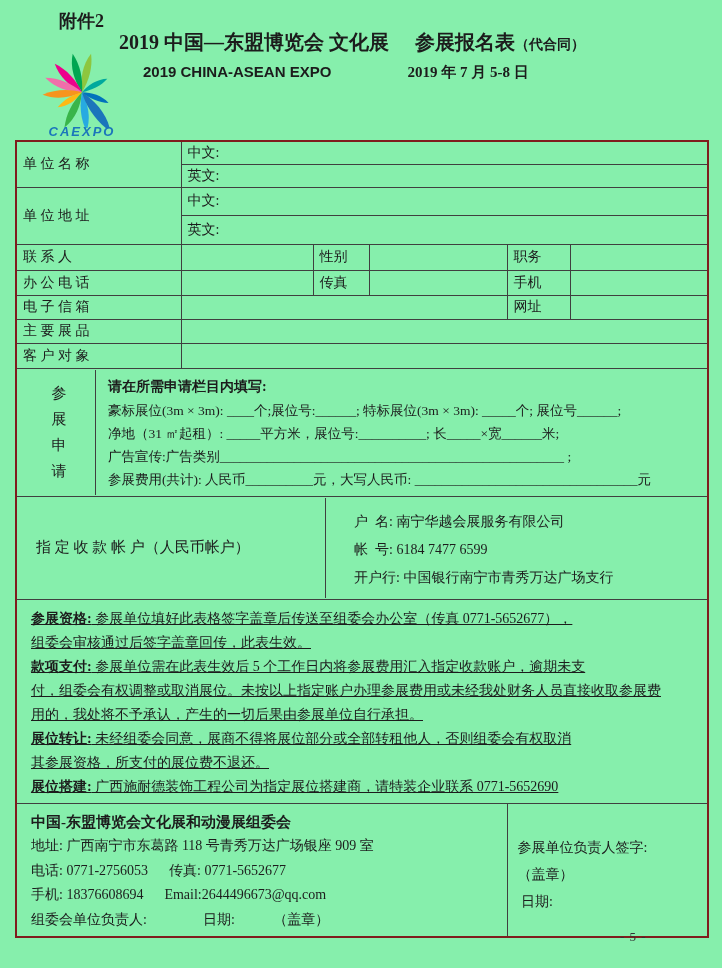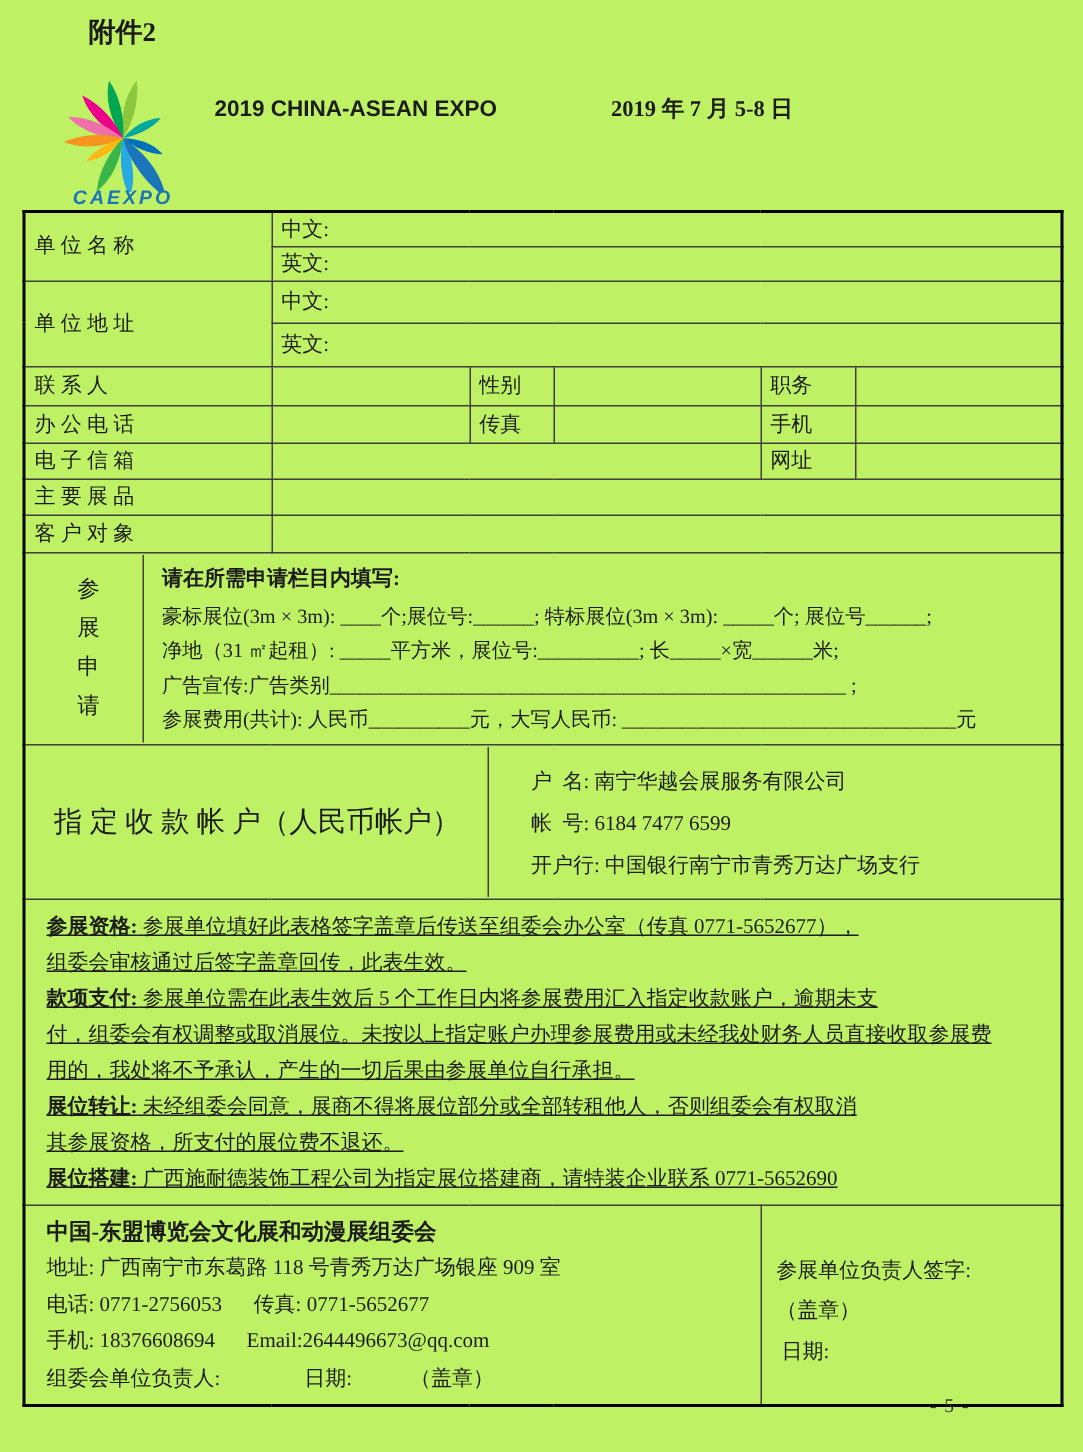--- a/index.html
+++ b/index.html
@@ -1,19 +1,19 @@
 <!DOCTYPE html>
 <html><head>
 <meta charset="utf-8">
 <style>
   * { box-sizing: border-box; }
   html,body { margin:0; padding:0; background:#ffffff; }
   .page {
     position:relative; width:722px; height:968px; margin:0 auto;
-    background:#bef264; color:#1c1c1c;
+    background:#86efac; color:#1c1c1c;
     font-family:"Liberation Serif","DejaVu Serif",serif;
     overflow:hidden;
   }
   
   .attachment { position:absolute; left:59px; top:9px; font-size:18px; font-weight:bold; }
   .logo { position:absolute; left:30px; top:42px; width:104px; text-align:center; }
   .logo svg { display:block; margin:0 auto; }
   .logo-caption {
     color:#1b75bb; font-family:"Liberation Sans","DejaVu Sans",sans-serif;
     font-weight:bold; font-style:italic; font-size:13px; letter-spacing:2px; margin-top:-4px;
@@ -21,40 +21,40 @@
   .title1 { position:absolute; left:119px; top:29px; font-size:20px; font-weight:bold; white-space:nowrap; }
   .title1 .form-title { margin-left:26px; }
   .title1 .note { font-size:14px; font-weight:bold; }
   .title2 { position:absolute; left:143px; top:63px; font-size:15px; font-weight:bold; white-space:nowrap;
             font-family:"Liberation Sans","DejaVu Sans",sans-serif; }
   .title2 .date { margin-left:76px; font-family:"Liberation Serif","DejaVu Serif",serif; }
   
   table.form {
     position:absolute; left:15px; top:140px; width:692px;
     border-collapse:collapse; table-layout:fixed;
-    border:2px solid #000000;
+    border:2px solid #7f1d1d;
   }
   table.form td {
     border:1px solid #3f3f3f; font-size:14px; padding:1px 6px;
     overflow:hidden; vertical-align:middle;
   }
   td.lbl { padding-left:11px; }
   td.small-lbl { padding-left:8px; }
   td.nopad { padding:0; }
   .vwrap { display:flex; height:100%; }
   .vside {
     width:73px; border-right:1px solid #3f3f3f; flex:0 0 73px;
     display:flex; align-items:center; justify-content:center;
   }
   .vside span { white-space:pre-line; text-align:center; font-size:15px; line-height:26px; }
   .vcontent { flex:1 1 auto; padding:5px 12px 4px 12px; }
   .app-heading { font-weight:bold; font-size:14px; line-height:24px; }
   .app-line { font-size:13.5px; line-height:23px; white-space:nowrap; }
   .acct-label { width:303px; flex:0 0 303px; border-right:1px solid #3f3f3f;
-                display:flex; align-items:center; padding-left:13px; font-size:19px; }
+                display:flex; align-items:center; padding-left:13px; font-size:15px; }
   .acct-content { flex:1 1 auto; padding:10px 10px 6px 28px; }
   .acct-line { line-height:28px; white-space:pre; font-size:14px; }
   .notes-cell { padding:7px 14px 4px 14px !important;text-decoration:underline; }
   .note-line { line-height:24px; font-size:14px; }
   .note-line b { font-weight:bold; }
   .committee-left { padding:6px 8px 4px 14px !important; vertical-align:top !important; }
   .committee-right { padding:30px 6px 4px 10px !important; vertical-align:top !important; }
   .c-line { line-height:24.5px; white-space:pre; font-size:14px; }
   .c-org { font-weight:bold; font-size:15px; }
   .cr-line { line-height:27px; font-size:14px; white-space:pre; }
@@ -80,20 +80,23 @@
         <path d="M50,56 C45,42 44,26 51,12 C56,26 55,42 50,56 Z" fill="#39b54a" transform="rotate(-155,50,56)"></path>
         <path d="M50,56 C45,42 44,26 51,12 C56,26 55,42 50,56 Z" fill="#27aae1" transform="rotate(172,50,56)"></path>
         <path d="M50,56 C44,40 43,18 52,2 C58,20 56,42 50,56 Z" fill="#1b75bb" transform="rotate(142,50,56)"></path>
         <path d="M50,56 C46,46 45,34 50,24 C54,34 53,46 50,56 Z" fill="#0072bc" transform="rotate(112,50,56)"></path>
         <path d="M50,56 C46,46 45,34 50,24 C54,34 53,46 50,56 Z" fill="#00a99d" transform="rotate(62,50,56)"></path>
       </g>
     </svg>
     <div class="logo-caption">CAEXPO</div>
   </div>
 
+  <div class="title1">
+    <span>2019 中国—东盟博览会 文化展</span><span class="form-title">参展报名表</span><span class="note">（代合同）</span>
+  </div>
   <div class="title2">
     <span>2019 CHINA-ASEAN EXPO</span><span class="date">2019 年 7 月 5-8 日</span>
   </div>
 
   <table class="form">
     <colgroup>
       <col style="width:165px">
         <col style="width:132px">
         <col style="width:56px">
       <col style="width:138px">

